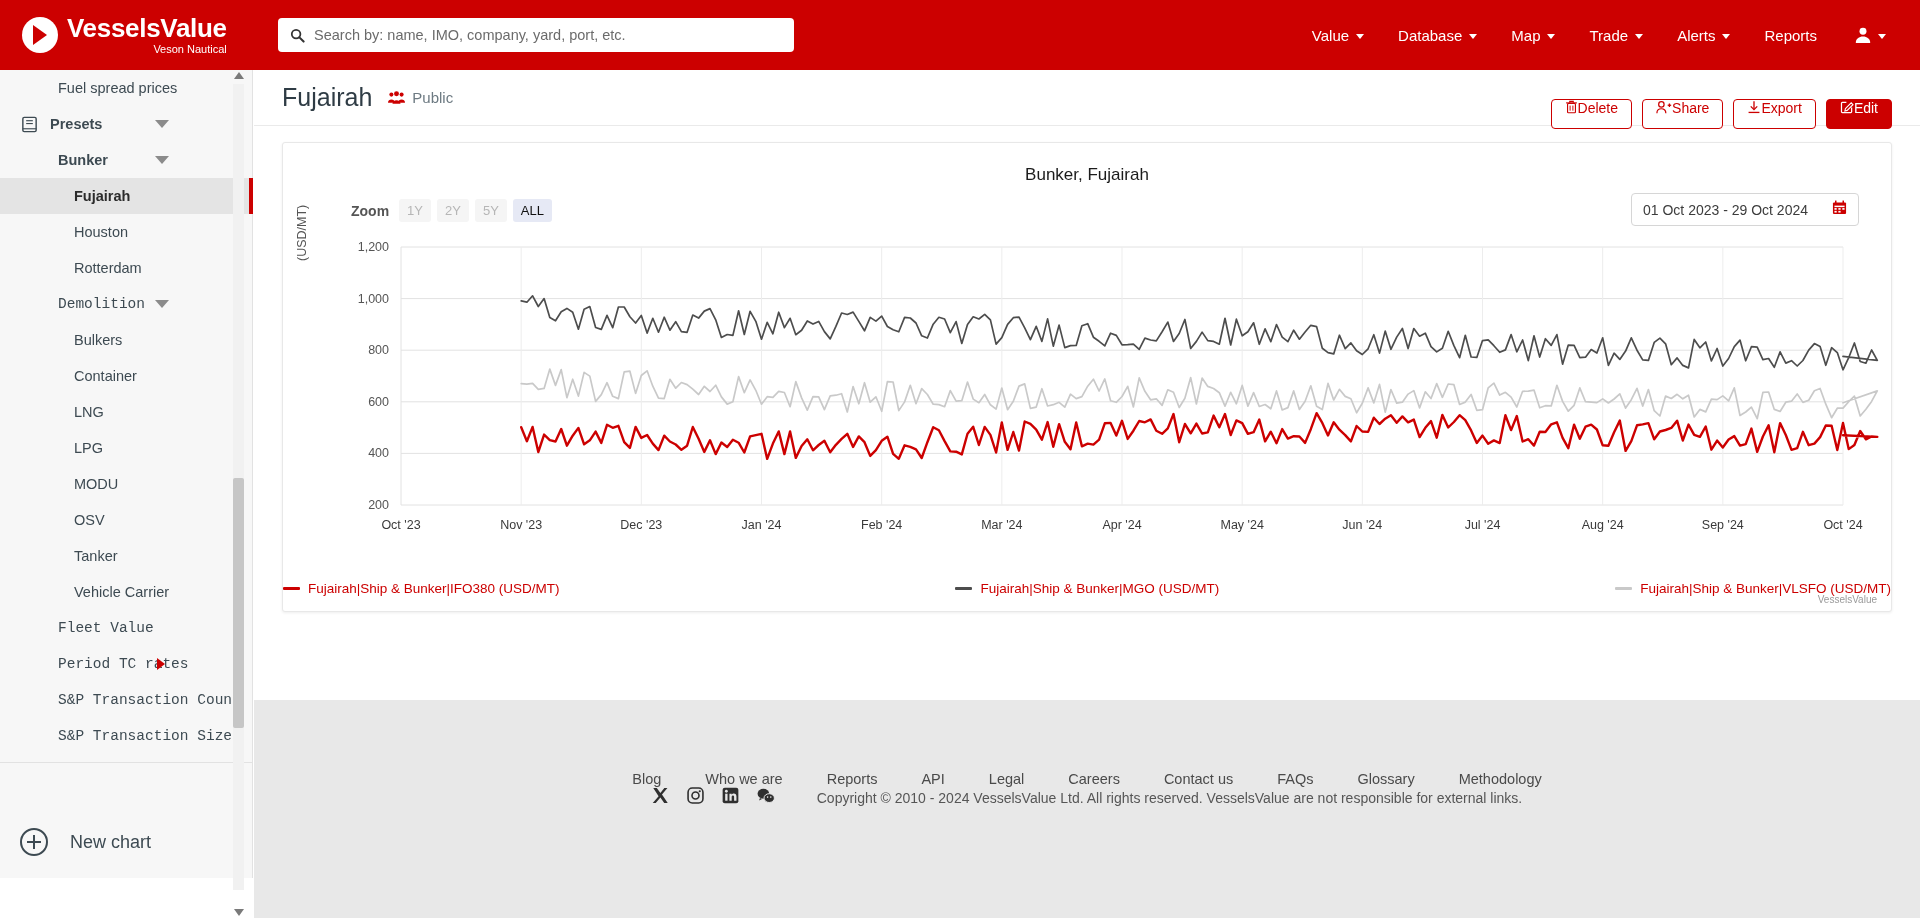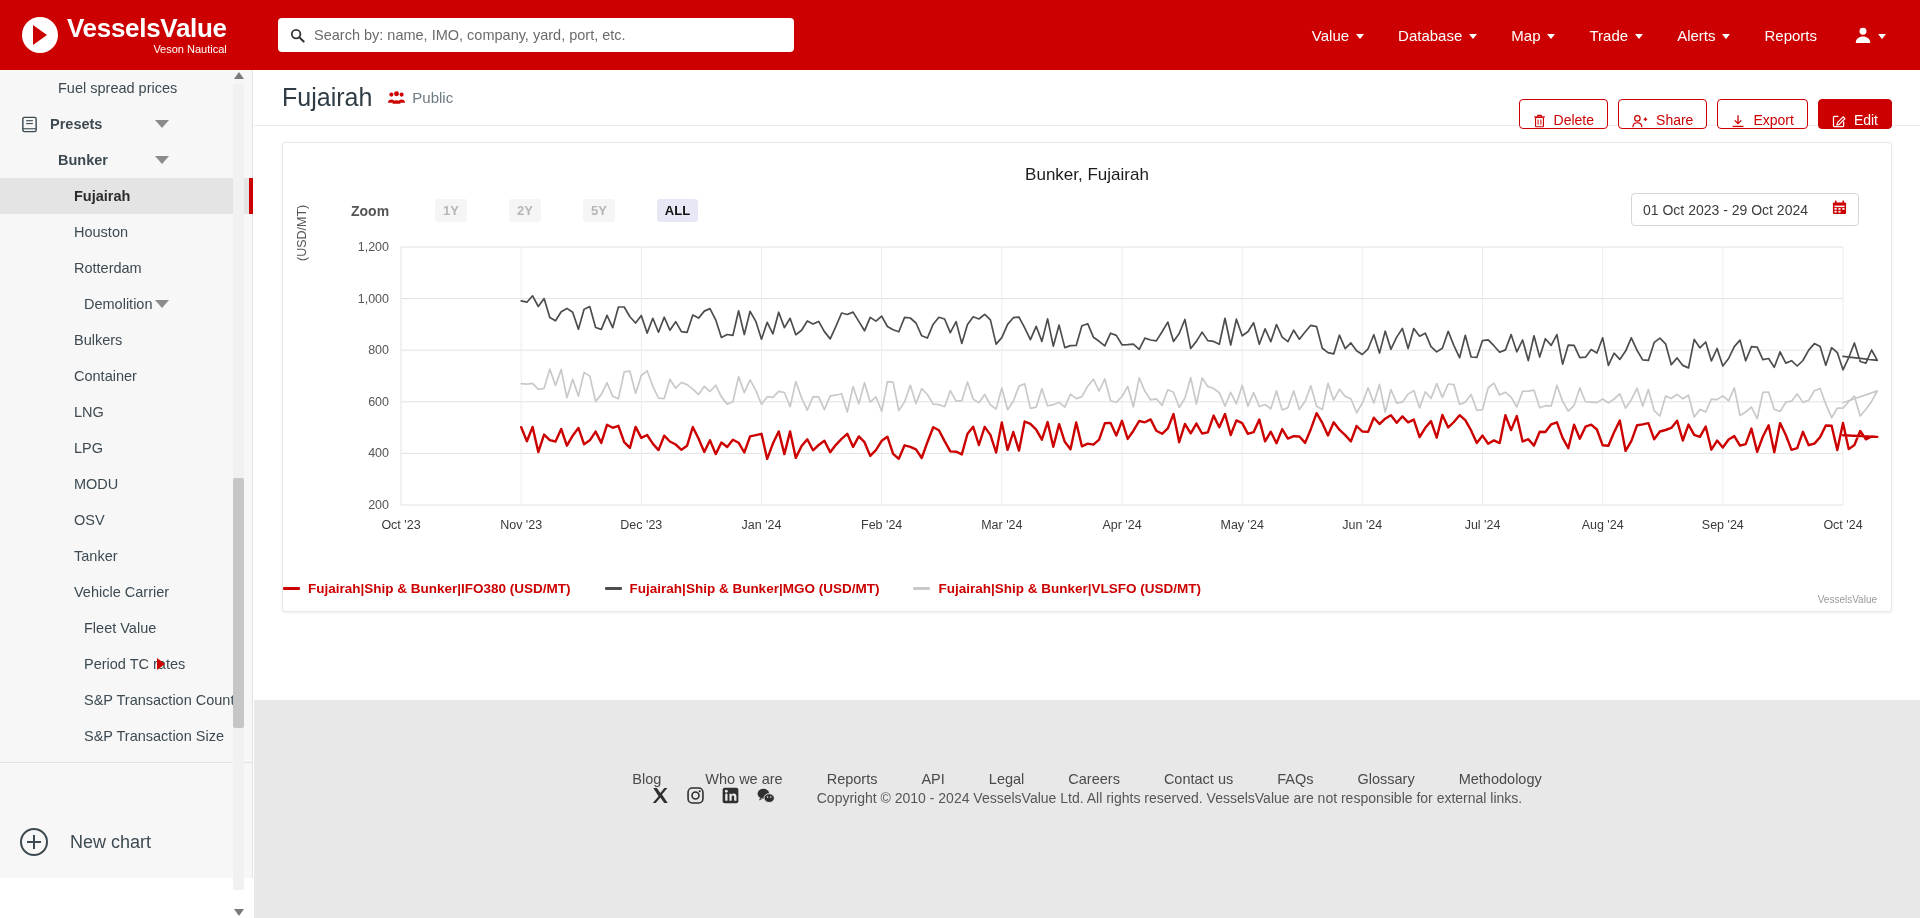--- a/index.html
+++ b/index.html
@@ -69,21 +69,21 @@
     position: absolute; top: 0; left: 0; width: 253px; height: 780px;
     overflow: hidden;
   }
   .side-row {
     display: flex; align-items: center; height: 36px; cursor: pointer;
     color: #3d4a52; font-size: 14.5px; position: relative;
   }
   .side-row .lbl { white-space: nowrap; }
   .lvl-top { padding-left: 20px; font-weight: bold; }
   .lvl-top .ico { width: 30px; display:flex; align-items:center; }
-  .lvl-1 { padding-left: 84px; }
+  .lvl-1 { padding-left: 58px; font-family: Liberation Mono, monospace; }
   .lvl-2 { padding-left: 58px; font-weight: bold; }
   .lvl-3 { padding-left: 74px; }
   .lvl-flat { padding-left: 58px; }
   .side-row.active { background: #E4E4E4; }
   .side-row.active .lbl { font-weight: bold; color: #2b2b2b; }
   .side-row.active::after {
     content:""; position:absolute; right:0; top:0; width:4px; height:36px; background:#CC0000;
   }
   .tri-down {
     position: absolute; right: 84px; width: 0; height: 0;
@@ -127,61 +127,61 @@
   }
   .page-head {
     position: relative; height: 56px; display: flex; align-items: center;
     padding: 0 28px 0 28px; border-bottom: 1px solid #eaeaea; background:#fff;
   }
   .page-title { font-size: 25px; color: #2f3c45; font-weight: normal; }
   .public-badge { display:flex; align-items:center; gap:7px; margin-left: 16px; }
   .public-badge .lbl { font-size: 15px; color: #6d7a82; }
   .head-actions { position: absolute; right: 28px; display: flex; gap: 10px; align-items:center;}
   .btn {
-    height: 30px; border-radius: 4px; display: flex; align-items: flex-end;
-    gap: 8px; padding: 0 13px; font-size: 14px; cursor: pointer; white-space:nowrap;
+    height: 30px; border-radius: 4px; display: flex; align-items: flex-start;
+    padding: 0 13px; font-size: 14px; cursor: pointer; white-space:nowrap;
     border: 1px solid #CC0000; background: #ffffff; color: #CC0000; margin-top: 33px;
   }
   .btn.primary { background: #CC0000; color: #ffffff; }
 
   .card {
     position: absolute; left: 28px; top: 72px; width: 1610px; height: 470px;
     background: #ffffff; border: 1px solid #e8e8e8; border-radius: 3px;
     box-shadow: 0 1px 3px rgba(0,0,0,0.07);
   }
   .chart-title {
     text-align: center; margin-top: 22px; font-size: 17px; color: #1c1c1c;
   }
   .zoom-row {
     position: absolute; left: 68px; top: 56px; display: flex; align-items: center; gap: 6px;
   }
   .zoom-lbl { font-size: 14px; color: #555; margin-right: 4px; font-weight: bold;}
   .zbtn {
-    height: 23px; min-width: 30px; padding: 0 8px; font-size: 13px; font-weight: bold;
+    height: 23px; min-width: 30px; padding: 0 8px; font-size: 13px; font-weight: normal;
     display: flex; align-items: center; justify-content: center;
-    background: #F5F5F5; color: #B6B6B6; border-radius: 3px; cursor: pointer; margin-left: 36px;
+    background: #F5F5F5; color: #B6B6B6; border-radius: 3px; cursor: pointer;
   }
   .zbtn.sel { background: #E6E9F5; color: #111111; }
 
   .daterange {
     position: absolute; right: 32px; top: 50px; width: 228px; height: 33px;
     border: 1px solid #d6d6d6; border-radius: 4px; display:flex; align-items:center;
     padding: 0 11px; cursor: pointer; background:#fff;
   }
   .daterange .txt { font-size: 14px; color: #3c3c3c; }
   .daterange .cal { margin-left: auto; }
 
   .plot-wrap { position: absolute; left: 0; top: 96px; width: 1610px; height: 330px; }
   .yaxis-title {
     position: absolute; left: 12px; top: 118px; font-size: 12.5px; color: #555;
     transform: rotate(-90deg); transform-origin: left top; white-space: nowrap;
   }
   .legend {
     position: absolute; left: 0; right: 0; top: 438px; display: flex;
-    justify-content: flex-start; gap: 34px; align-items: center; font-weight: bold;
+    justify-content: space-between; gap: 34px; align-items: center;
   }
   .leg-item { display: flex; align-items: center; gap: 8px; cursor: pointer; }
   .leg-dash { width: 17px; height: 3px; border-radius: 1px; }
   .leg-txt { font-size: 13.5px; }
   .wmark {
     position: absolute; right: 14px; bottom: 6px; font-size: 10px; color: #9a9a9a;
     font-family: "Liberation Sans", sans-serif;
   }
 
   

